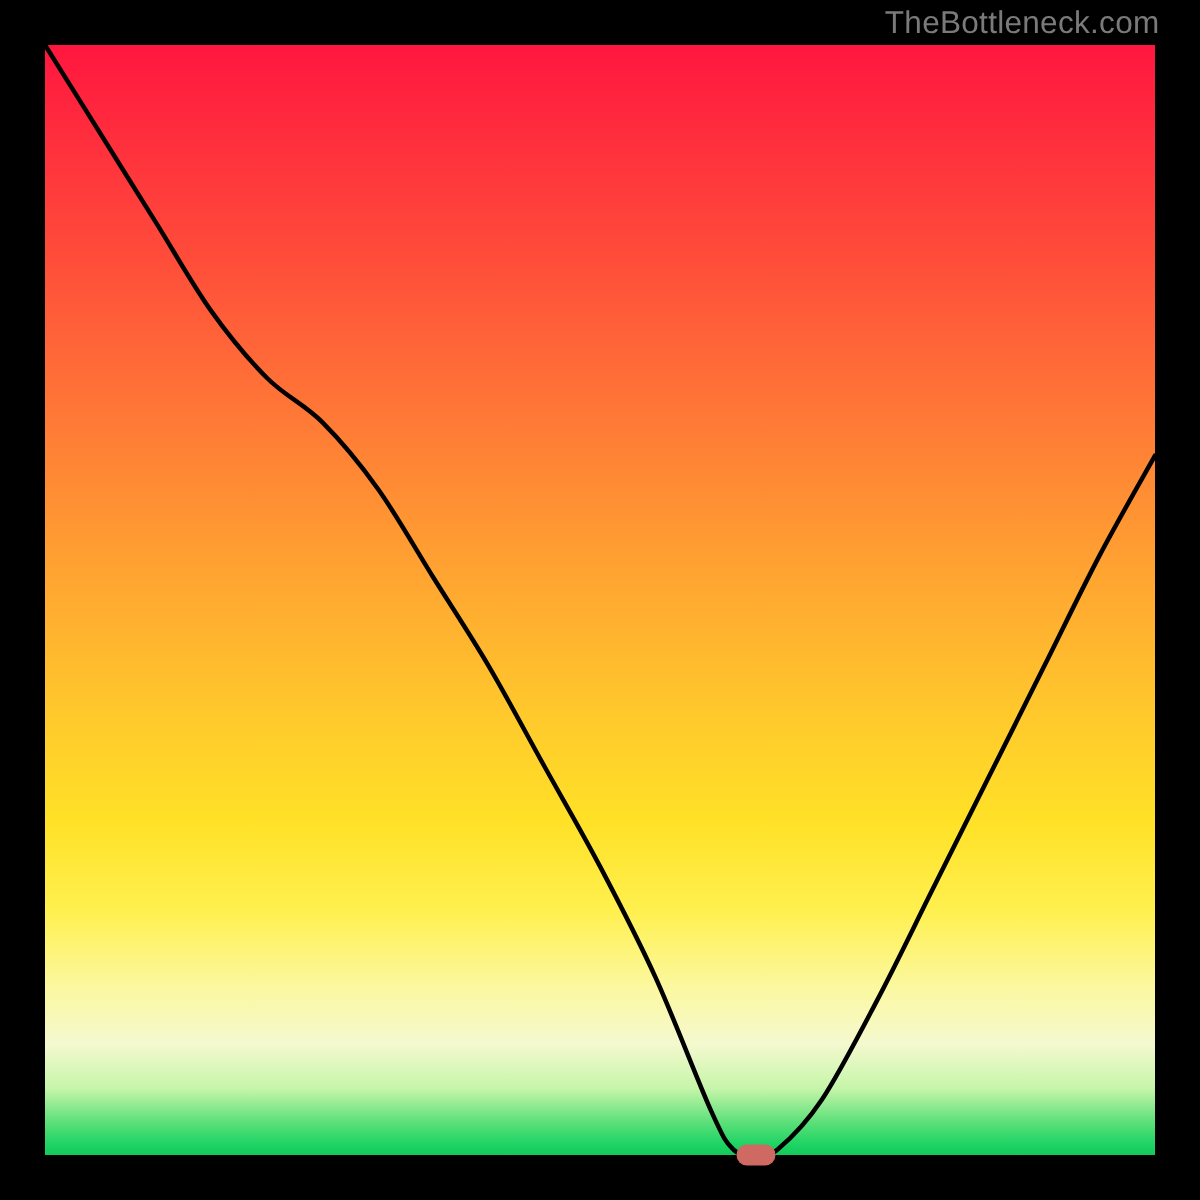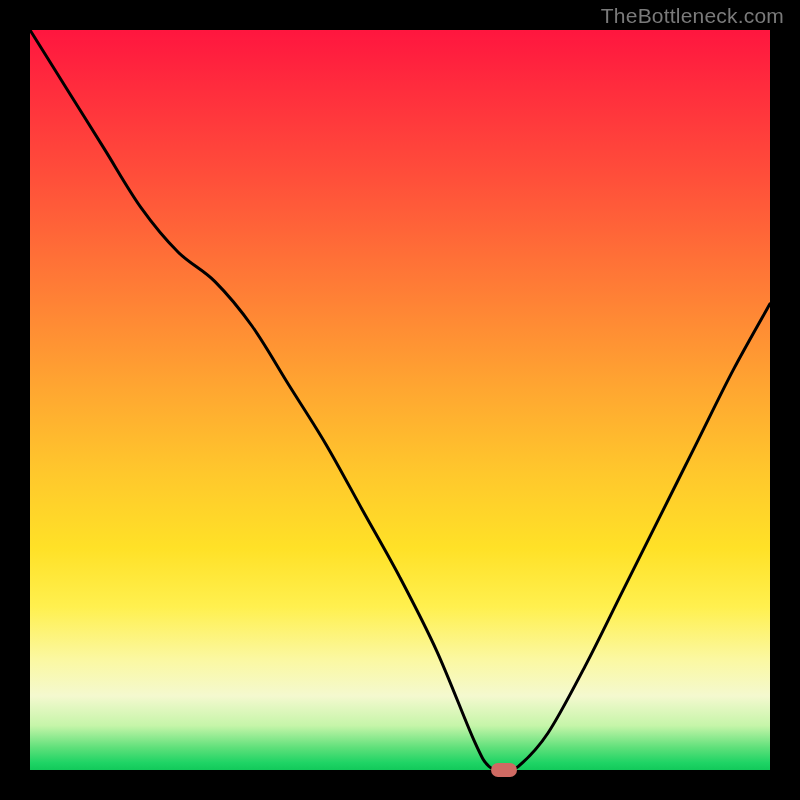--- a/index.html
+++ b/index.html
@@ -38,21 +38,21 @@
       #f4f9cf 90%,
       #c6f5a9 94%,
       #5ee07a 97%,
       #1fd465 99%,
       #12c95a 100%
     );
   }
   .watermark {
     position: absolute;
     top: 4px;
-    right: 16px;
+    right: 27px;
     color: #7a7a7a;
     font-size: 21px;
     font-weight: 400;
     letter-spacing: 0.2px;
     user-select: none;
   }
   svg.curve {
     position: absolute;
     left: 0;
     top: 0;

